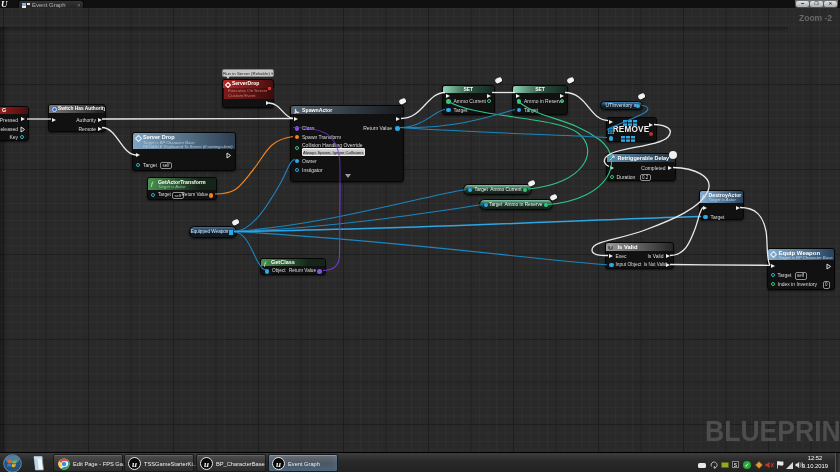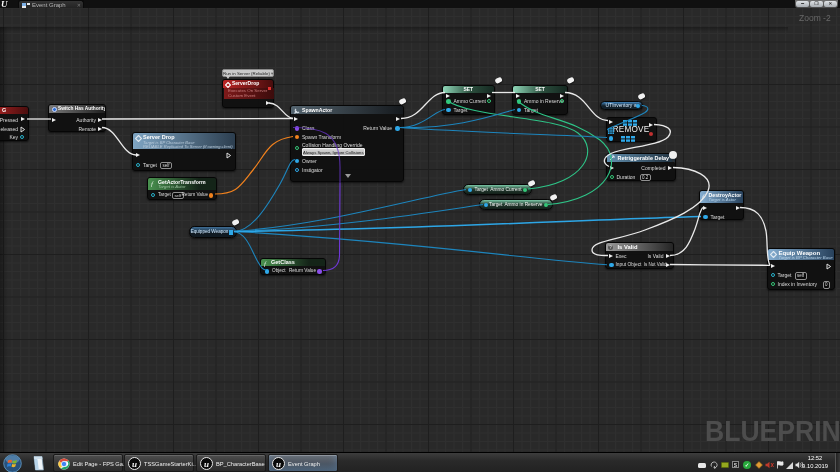--- a/index.html
+++ b/index.html
@@ -12,21 +12,21 @@
 #tab .x{position:absolute;right:2px;top:1px;font-size:5px;color:#777}
 #winbtns{right:2px;top:0;width:43px;height:8px;background:linear-gradient(#6e6e6e,#4a4a4a);border-radius:0 0 3px 3px;display:flex;gap:1px;padding:1px}
 .wb{flex:1;background:linear-gradient(#dfe2e5,#a8adb2);border-radius:2px;color:#333;font-size:4.5px;line-height:5.5px;text-align:center;font-weight:bold}
 
 #toolbar{left:0;top:8px;width:788px;height:19px;background:linear-gradient(#434343,#2d2d2d);clip-path:polygon(0 0,100% 0,99.1% 100%,0 100%);border-bottom:1px solid #1a1a1a}
 #toolbar .sep{position:absolute;top:2px;width:1px;height:14px;background:#252525}
 .arrow{position:absolute;top:5px;width:0;height:0;border-top:4px solid transparent;border-bottom:4px solid transparent}
 .gridicon{width:11px;height:9px;position:relative}
 .gridicon i{position:absolute;background:#9cc3e8}
 #bctext{left:75px;top:5px;font-size:9px;color:#cfcfcf;white-space:nowrap}
-#zoomtxt{left:799px;top:13px;font-size:8.5px;font-weight:normal;color:#686868}
+#zoomtxt{left:799px;top:13px;font-size:8.5px;font-weight:bold;color:#686868}
 
 #canvas{left:0;top:8px;width:840px;height:444px;background:#292929}
 #lshadow{left:0;top:27px;width:8px;height:425px;background:linear-gradient(90deg,rgba(0,0,0,.35),rgba(0,0,0,0))}
 #tshadow{left:0;top:27px;width:788px;height:5px;background:linear-gradient(rgba(0,0,0,.3),rgba(0,0,0,0))}
 #watermark{left:705px;top:414px;font-size:29.5px;font-weight:bold;color:#4d4d4d;transform:scaleX(0.9);transform-origin:0 0;font-family:"Liberation Sans",sans-serif}
 
 .node{position:absolute;background:rgba(16,16,16,.94);border:1px solid #060606;border-radius:3px;box-shadow:0 1px 2px rgba(0,0,0,.6)}
 .hdr{position:absolute;left:0;top:0;right:0;border-radius:2px 2px 0 0;color:#fff;font-weight:bold;white-space:nowrap;overflow:hidden}
 .lbl{position:absolute;font-size:5px;color:#ddd;white-space:nowrap}
 .lblr{position:absolute;font-size:5px;color:#ddd;white-space:nowrap;text-align:right}
@@ -177,21 +177,21 @@
     <svg style="position:absolute;left:16px;top:1.5px" width="15" height="6">
           <g fill="#2fa8e8">
             <rect x="0" y="0" width="4" height="2.4"></rect>
             <rect x="5" y="0" width="4" height="2.4"></rect>
             <rect x="10" y="0" width="4" height="2.4"></rect>
             <rect x="0" y="3.4" width="4" height="2.4"></rect>
             <rect x="5" y="3.4" width="4" height="2.4"></rect>
             <rect x="10" y="3.4" width="4" height="2.4"></rect>
           </g>
         </svg>
-    <div class="abs" style="left:0;top:7px;width:100%;text-align:center;font-size:8.2px;font-weight:normal;color:#f0f0f0;letter-spacing:0.2px">REMOVE</div>
+    <div class="abs" style="left:0;top:7px;width:100%;text-align:center;font-size:8.2px;font-weight:bold;color:#f0f0f0;letter-spacing:0.2px">REMOVE</div>
     <svg style="position:absolute;left:14px;top:18px" width="15" height="6">
           <g fill="#2fa8e8">
             <rect x="0" y="0" width="4" height="2.4"></rect>
             <rect x="5" y="0" width="4" height="2.4"></rect>
             <rect x="10" y="0" width="4" height="2.4"></rect>
             <rect x="0" y="3.4" width="4" height="2.4"></rect>
             <rect x="5" y="3.4" width="4" height="2.4"></rect>
             <rect x="10" y="3.4" width="4" height="2.4"></rect>
           </g>
         </svg>

